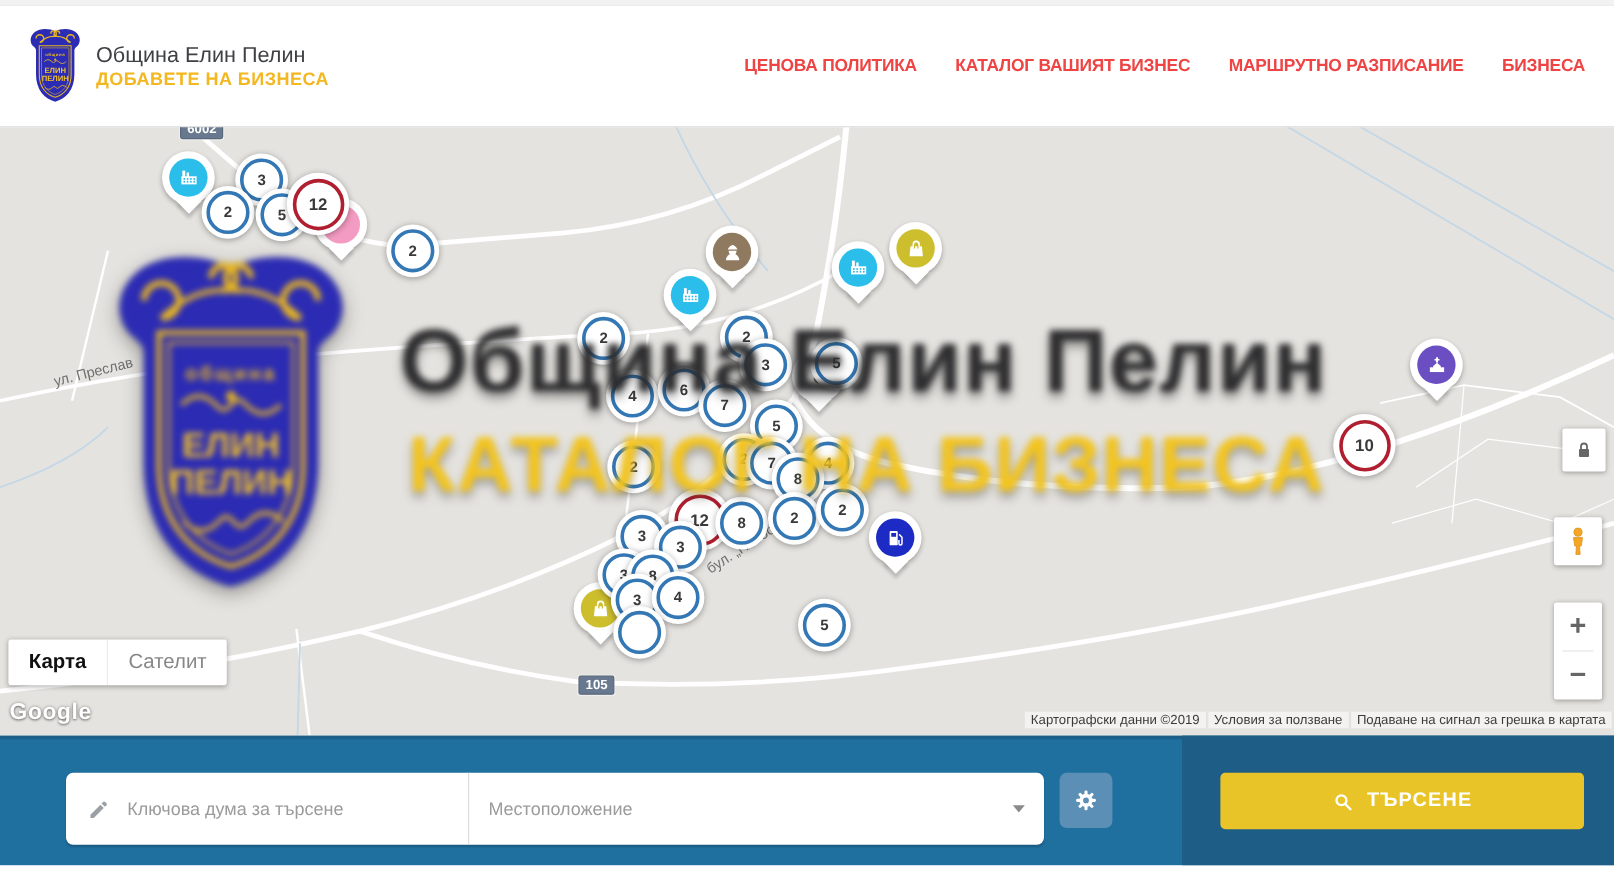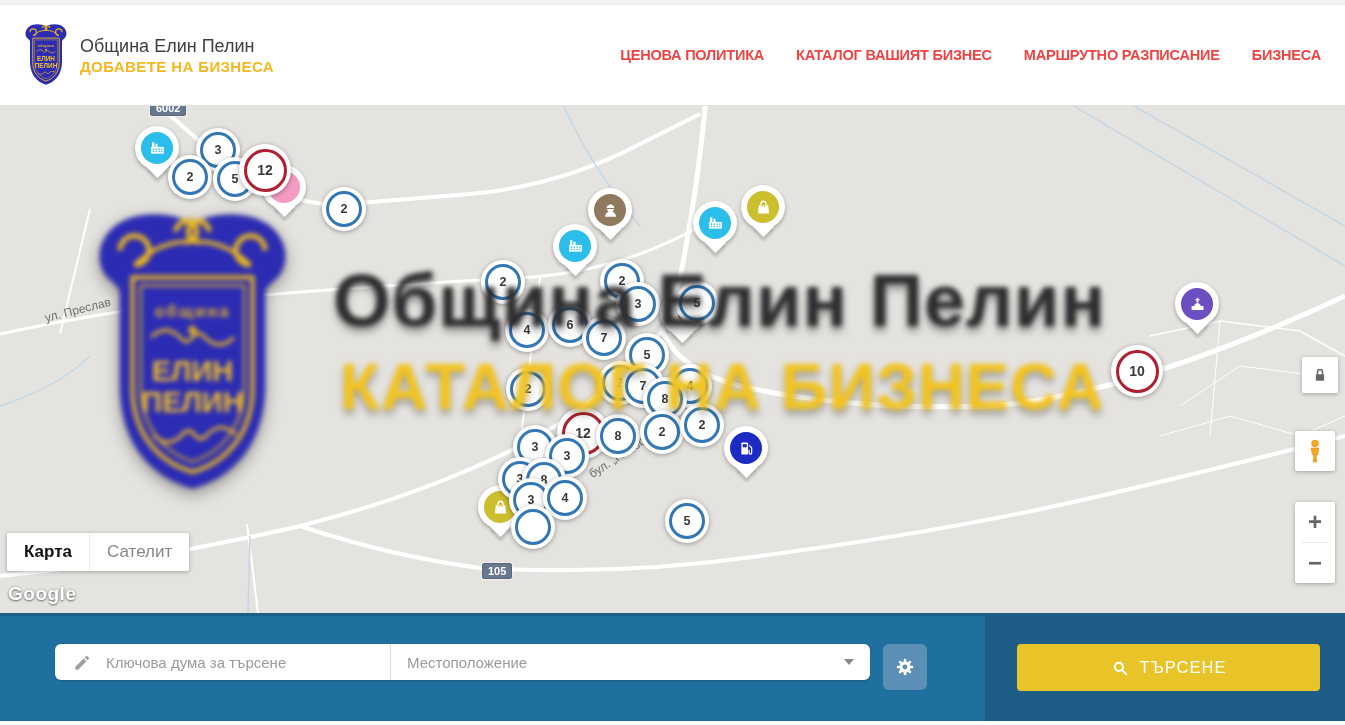--- a/index.html
+++ b/index.html
@@ -82,37 +82,37 @@
   .attrib{position:absolute;right:2px;top:487px;display:flex;gap:2px;
        font-size:11px;color:#3c3c3c;}
   .attrib span{background:rgba(245,245,245,.82);padding:1px 5px;white-space:nowrap;}
   .attrib span.link{cursor:pointer;}
 
   
   .search-bar{position:relative;height:108px;background:#20709F;}
   .search-bar::before{content:'';position:absolute;top:0;left:0;right:0;height:3px;
        background:rgba(0,0,0,.14);}
   .right-panel{position:absolute;right:0;top:0;width:360px;height:108px;background:#1E5E86;}
-  .search-group{position:absolute;left:55px;top:31px;width:815px;height:36px;
+  .search-group{position:absolute;left:55px;top:31px;width:815px;height:60px;
        background:#fff;border-radius:6px;display:flex;align-items:stretch;
        box-shadow:0 1px 2px rgba(0,0,0,.2);}
   .cell{display:flex;align-items:center;}
   .cell-keyword{width:305px;padding:0 12px 0 18px;gap:12px;}
   .cell-keyword input{border:0;outline:0;flex:1;font-size:15px;color:#444;
        background:transparent;font-family:inherit;}
   .cell-keyword input::placeholder{color:#9b9b9b;}
   .cell-select{flex:1;justify-content:space-between;padding:0 16px;
        border-left:1px solid #ddd;color:#9b9b9b;font-size:15px;cursor:pointer;}
   .caret{width:0;height:0;border-left:5px solid transparent;
        border-right:5px solid transparent;border-top:6px solid #8a8a8a;}
   .gear-btn{position:absolute;left:883px;top:31px;width:44px;height:46px;
        background:#5C8FB5;border-radius:6px;display:flex;align-items:center;
        justify-content:center;cursor:pointer;border:0;}
   .search-btn{position:absolute;left:32px;top:31px;width:303px;height:47px;
-       background:#E9C428;border:0;border-radius:4px;color:#fff;font-weight:normal;
+       background:#E9C428;border:0;border-radius:4px;color:#fff;font-weight:bold;
        font-size:16.5px;letter-spacing:1px;display:flex;align-items:center;
        justify-content:center;gap:11px;cursor:pointer;font-family:inherit;}
 </style>
 </head>
 <body>
 
 <svg width="0" height="0" style="position:absolute" aria-hidden="true">
   <symbol id="crest" viewBox="0 0 200 280">
     <path d="M100 14 C78 2 44 2 26 16 C8 30 6 52 18 66 C24 72 30 75 30 82 L30 170
              C30 228 62 260 100 270 C138 260 170 228 170 170 L170 82
@@ -422,20 +422,25 @@
   <div class="ctl zoom-box">
     <div class="zoom-btn">+</div>
     <div class="zoom-div"></div>
     <div class="zoom-btn">−</div>
   </div>
   <div class="maptype">
     <div class="maptype-btn active">Карта</div>
     <div class="maptype-btn inactive">Сателит</div>
   </div>
   <div class="google-logo">Google</div>
+  <div class="attrib">
+    <span>Картографски данни ©2019</span>
+    <span class="link">Условия за ползване</span>
+    <span class="link">Подаване на сигнал за грешка в картата</span>
+  </div>
 </div>
 
 <div class="search-bar">
   <div class="search-group">
     <div class="cell cell-keyword">
       <svg width="19" height="19" viewBox="0 0 24 24">
         <path d="M3 17.5 L13.5 7 l3.5 3.5 L6.5 21 H3 z" fill="#9aa0a6"></path>
         <path d="M14.7 5.8 l1.8 -1.8 a1.2 1.2 0 0 1 1.7 0 l1.8 1.8 a1.2 1.2 0 0 1 0 1.7
                  l-1.8 1.8 z" fill="#9aa0a6"></path>
       </svg>

